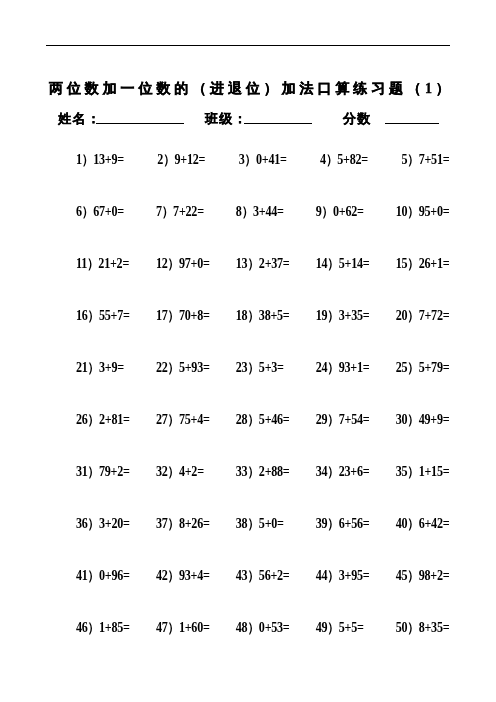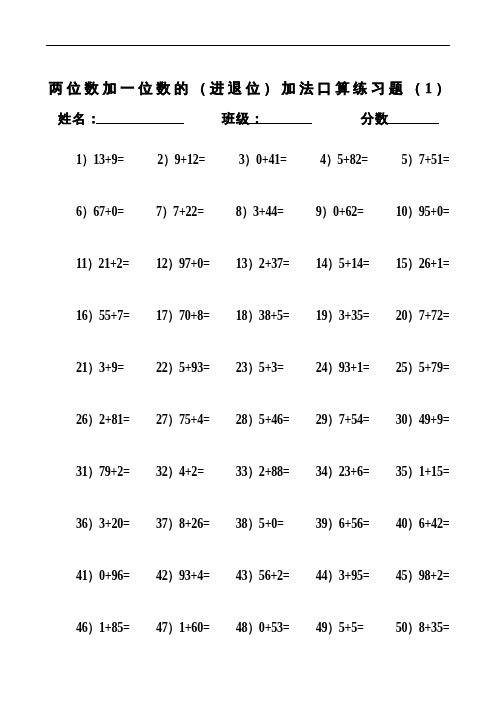--- a/index.html
+++ b/index.html
@@ -28,23 +28,23 @@
 </style>
 </head>
 <body>
 
 <div class="page">
   <div class="rule"></div>
   <div class="title">两位数加一位数的（进退位）加法口算练习题（1）</div>
   <div class="meta">
     <span class="lab" style="left:12.3px">姓名：</span>
     <span class="ul" style="left:50.2px;width:87.5px"></span>
-    <span class="lab" style="left:176px">班级：</span>
+    <span class="lab" style="left:159px">班级：</span>
     <span class="ul" style="left:198px;width:67.7px"></span>
-    <span class="lab" style="left:315px">分数</span>
+    <span class="lab" style="left:297px">分数</span>
     <span class="ul" style="left:338.7px;width:54px"></span>
   </div>
   <div class="grid">
       <div class="row">
         <div class="line">
           <span class="cell" style="left: 0px;"><span class="idx">1</span><span class="par">）</span><span class="rest">13+9=</span></span>
           <span class="cell" style="left: 91.4245px;"><span class="idx">2</span><span class="par">）</span><span class="rest">9+12=</span></span>
           <span class="cell" style="left: 182.849px;"><span class="idx">3</span><span class="par">）</span><span class="rest">0+41=</span></span>
           <span class="cell" style="left: 274.274px;"><span class="idx">4</span><span class="par">）</span><span class="rest">5+82=</span></span>
           <span class="cell" style="left: 365.698px;"><span class="idx">5</span><span class="par">）</span><span class="rest">7+51=</span></span>

